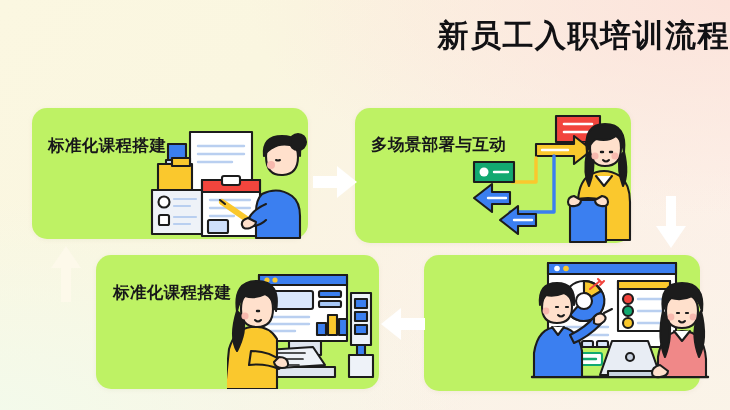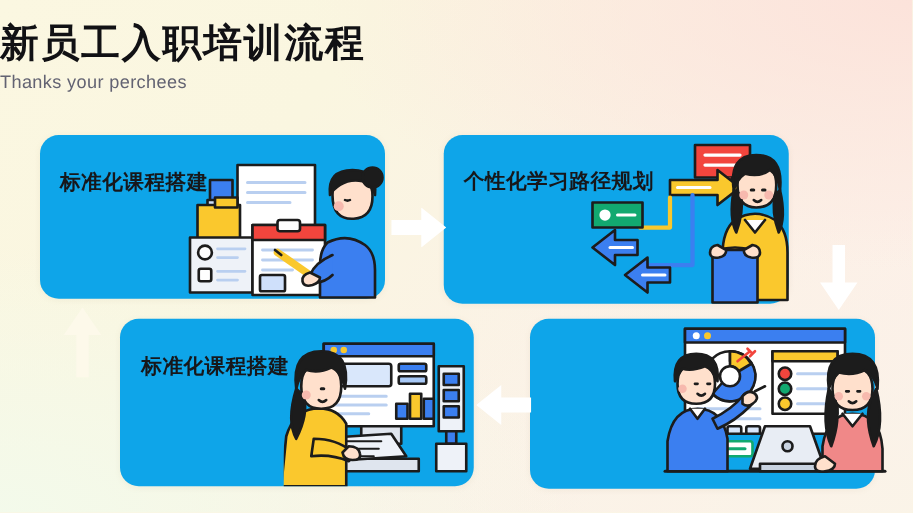--- a/index.html
+++ b/index.html
@@ -12,21 +12,21 @@
   #bg-gradient{
     position:absolute; inset:0;
     background:
       radial-gradient(120% 95% at 100% 0%,   rgba(252,226,218,0.95) 0%, rgba(252,226,218,0.0) 55%),
       radial-gradient(110% 90% at 0% 100%,   rgba(243,250,235,0.98) 0%, rgba(243,250,235,0.0) 58%),
       radial-gradient(120% 100% at 100% 100%,rgba(250,244,232,0.95) 0%, rgba(250,244,232,0.0) 60%),
       linear-gradient(125deg,#fbf7e1 0%,#faf6e0 30%,#fbf2e6 62%,#fdeee9 100%);
   }
   .card{
     position:absolute;
-    background:#0ea5e9;
+    background:#bef264;
     border-radius:15px;
     box-shadow:0 1px 5px rgba(150,135,100,0.09);
     overflow:visible;
   }
   .card-title{
     position:absolute;
     font-size:16.5px;
     font-weight:bold;
     color:#17171a;
     letter-spacing:.4px;
@@ -43,36 +43,35 @@
   #card3{ left:96px;  top:255px; width:283px; height:134px; }
   #card3 .card-title{ left:17px; top:27px; }
   #card4{ left:424px; top:255px; width:276px; height:136px; }
   #card4 .card-title{ left:16px; top:28px; }
 
   #arrow-right-1{ left:313px; top:166px; }
   #arrow-down-1 { left:655px; top:196px; }
   #arrow-left-1 { left:381px; top:308px; }
   #arrow-up-1   { left:50px;  top:246px; }
 
-  .header{ position:absolute; left:0; right:0; top:18px; text-align:left; z-index:6;}
+  .header{ position:absolute; left:0; right:0; top:18px; text-align:right; z-index:6;}
   .title{
     font-size:31px; font-weight:bold; color:#111114;
     letter-spacing:1.5px; line-height:1.12;
     font-family:"DejaVu Sans","Liberation Sans",sans-serif;
   }
   .subtitle{ font-size:14.5px; color:#636372; margin-top:5px; letter-spacing:.3px;}
 </style>
 </head>
 <body>
 
 <div id="bg-gradient"></div>
 
 <div class="header">
   <div class="title">新员工入职培训流程</div>
-  <div class="subtitle">Thanks your perchees</div>
 </div>
 
 <div class="card" id="card1">
   <div class="card-title">标准化课程搭建</div>
   <svg class="illus" style="left:118px; top:12px;" width="162" height="120" viewBox="0 0 162 120">
     <g stroke="#1c1c1c" stroke-width="2.1" stroke-linejoin="round" stroke-linecap="round" fill="none">
 
       <path d="M40 12 h62 v84 h-62 z" fill="#ffffff"></path>
       <path d="M48 26 h46 M48 34 h46 M48 42 h34" stroke="#b9cff0" stroke-width="2.4"></path>
 
@@ -107,21 +106,21 @@
 
       <path d="M114 36 q-2 -20 18 -20 q20 0 18 20 q-2 -9 -10 -11 q-10 -2 -18 3 q-6 4 -8 8 z" fill="#1c1c1c"></path>
       <circle cx="148" cy="22" r="8" fill="#1c1c1c"></circle>
       <circle cx="121" cy="45" r="4" fill="#f7b9ae" stroke="none"></circle>
       <path d="M126 40 q2 1 4 0" stroke="#1c1c1c" stroke-width="2"></path>
     </g>
   </svg>
 </div>
 
 <div class="card" id="card2">
-  <div class="card-title">个性化学习路径规划</div>
+  <div class="card-title">多场景部署与互动</div>
   <svg class="illus" style="left:93px; top:4px;" width="188" height="132" viewBox="0 0 188 132">
     <g stroke="#1c1c1c" stroke-width="2.1" stroke-linejoin="round" stroke-linecap="round" fill="none">
 
       <path d="M108 4 h44 v26 h-44 z" fill="#f2453d"></path>
       <path d="M126 30 l4 14 l8 -14" fill="#f2453d"></path>
       <path d="M116 12 h28 M116 20 h28" stroke="#ffffff" stroke-width="2.6"></path>
 
       <path d="M88 32 h38 v-8 l18 14 l-18 14 v-8 h-38 z" fill="#fac82d"></path>
       <path d="M94 38 h26" stroke="#ffffff" stroke-width="2.4"></path>
 

